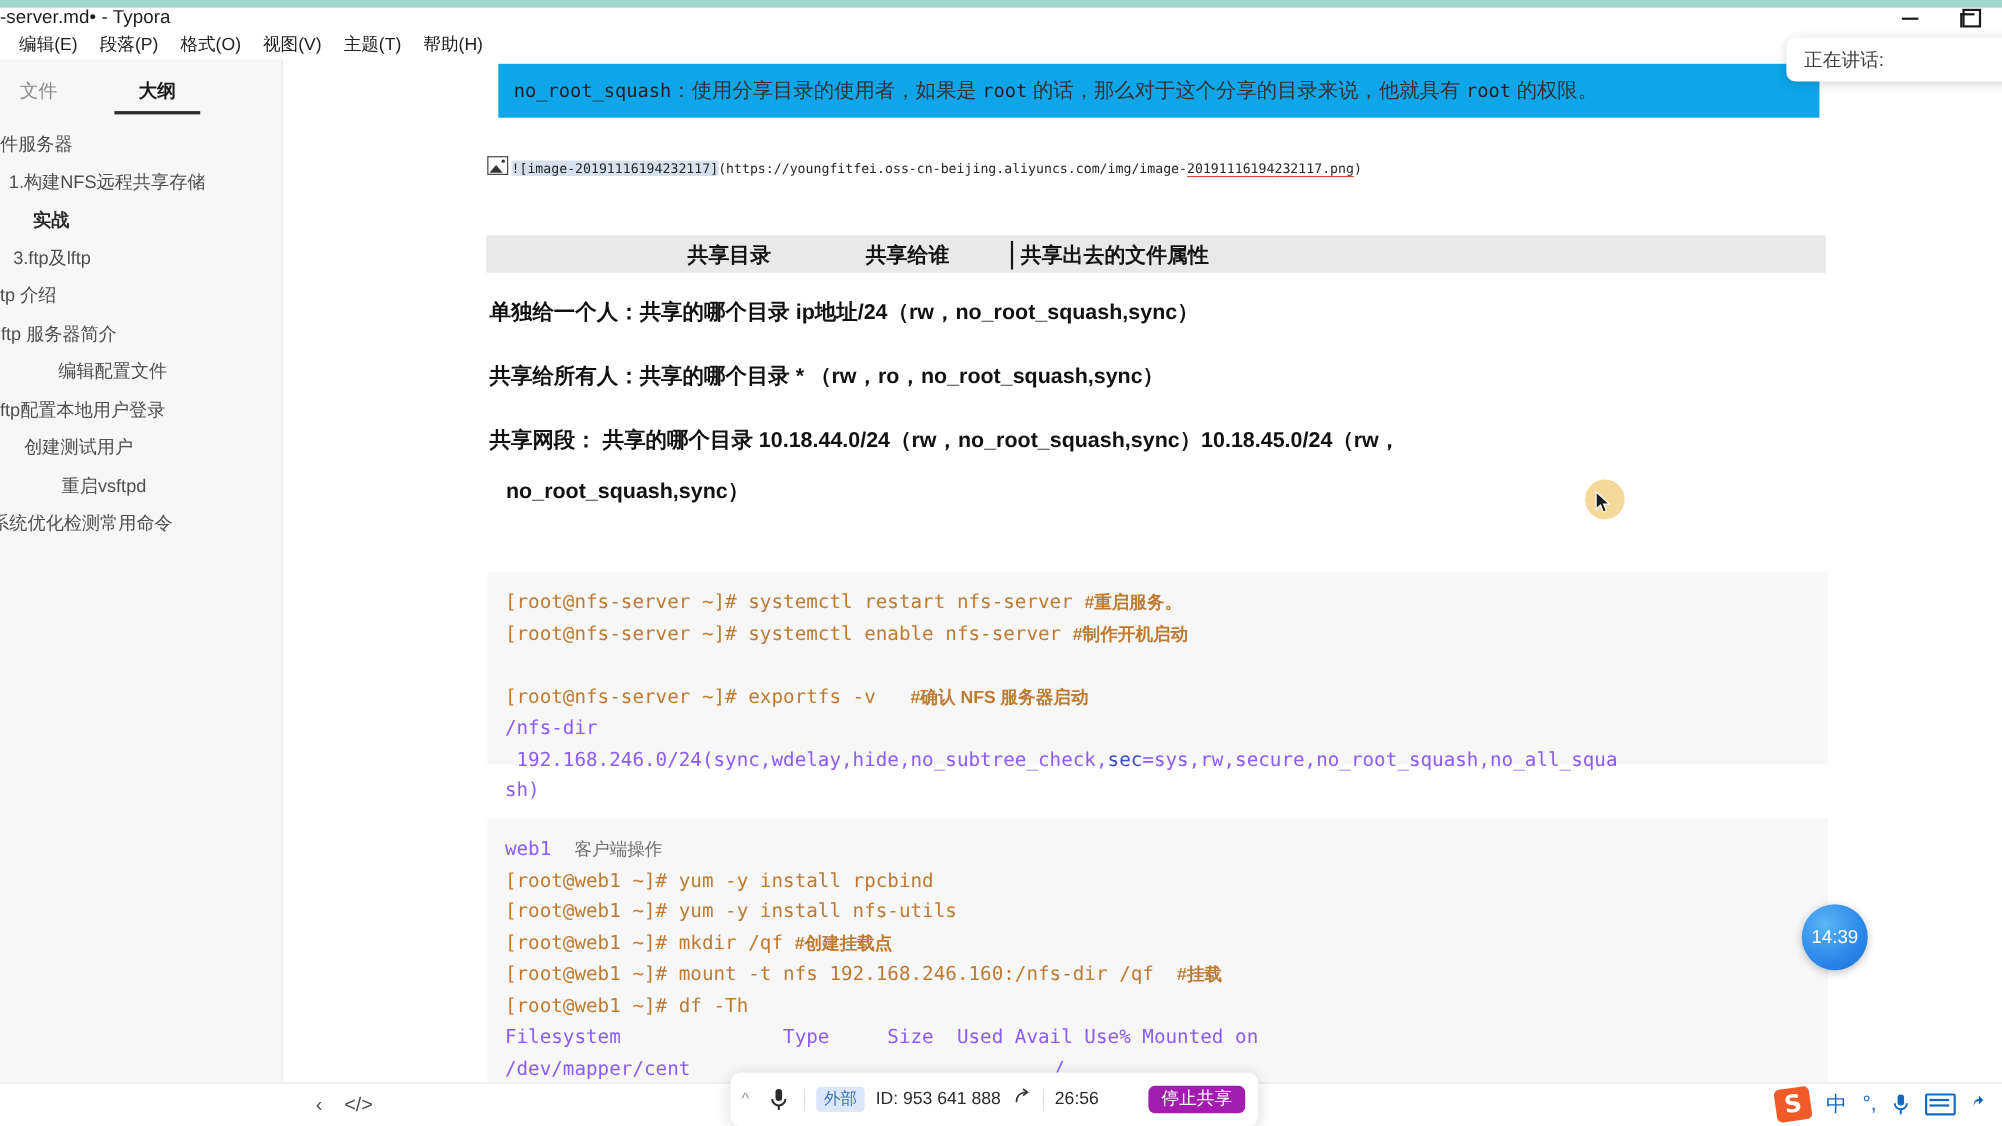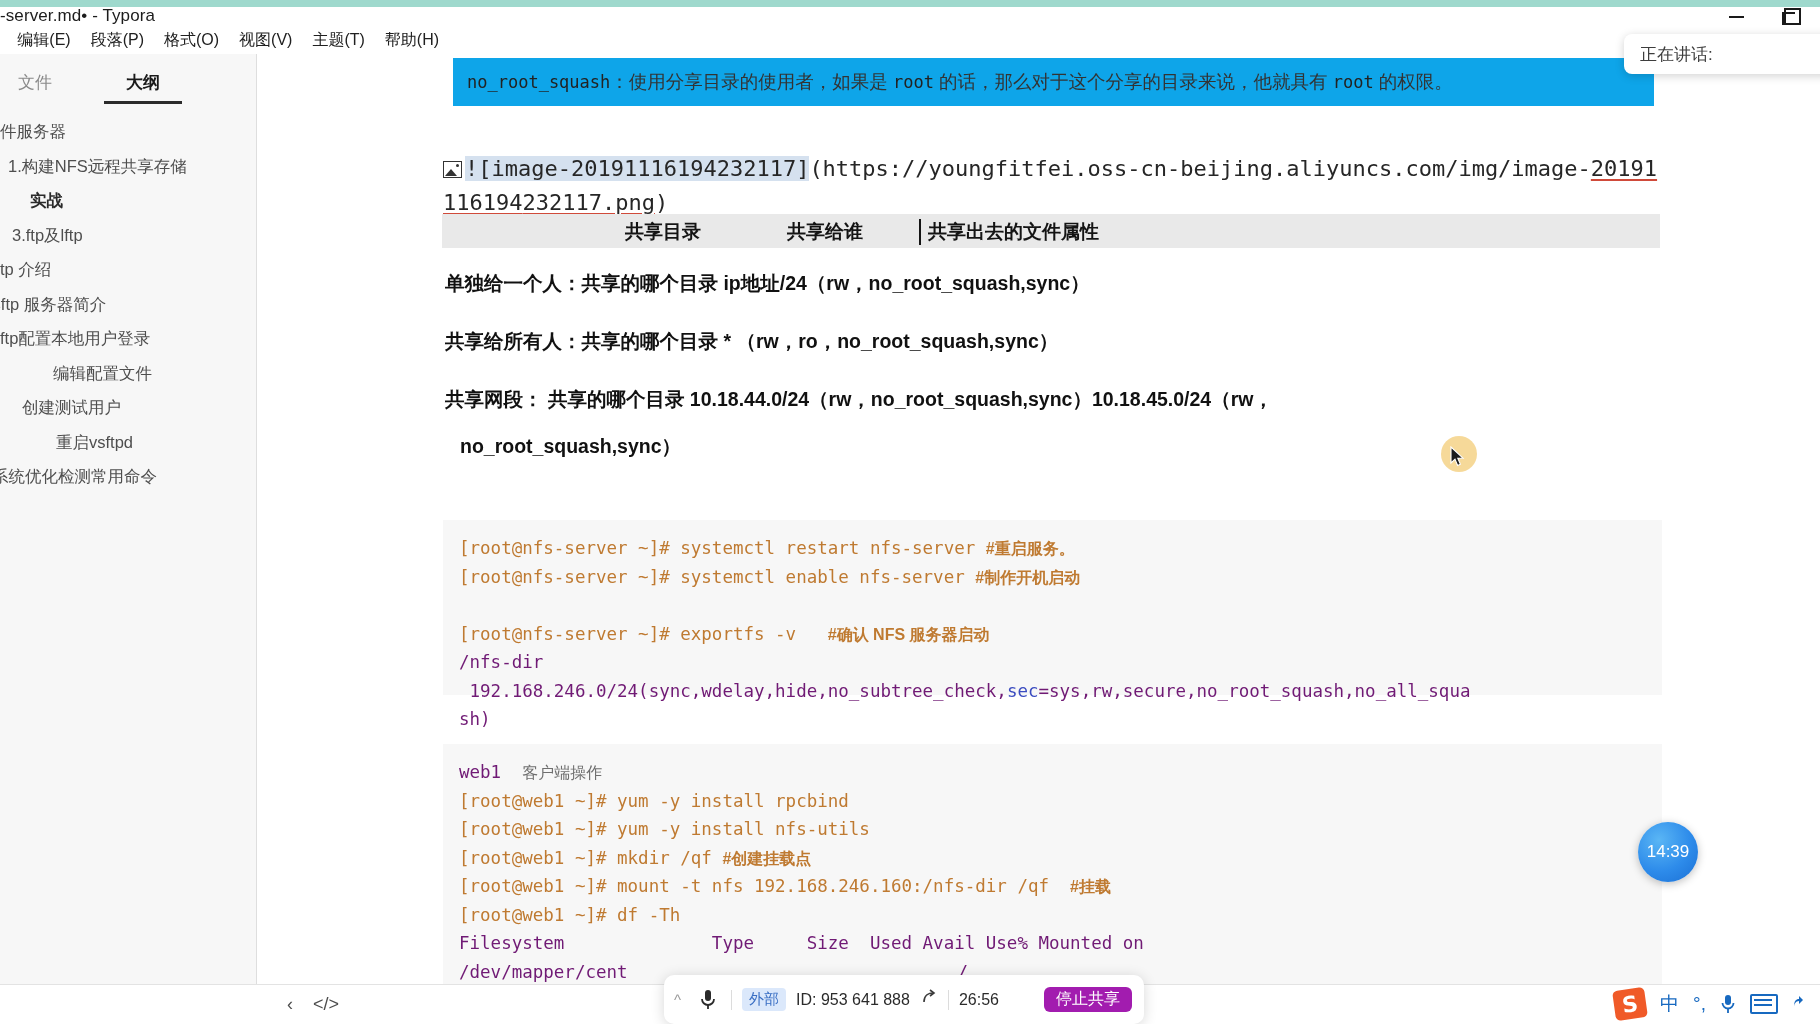--- a/index.html
+++ b/index.html
@@ -142,24 +142,24 @@
   }
   .mono-code {
     font-family: "DejaVu Sans Mono", "Liberation Mono", monospace;
     font-size: 17px;
     color: #222;
   }
 
   
   .md-link-line {
     position: absolute;
-    left: 186px; top: 98px;
+    left: 186px; top: 88px;
     width: 1220px;
     font-family: "DejaVu Sans Mono", "Liberation Mono", monospace;
-    font-size: 22px;
+    font-size: 12px;
     color: #262626;
     line-height: 1.55;
     word-break: break-all;
   }
   .img-glyph {
     display: inline-block;
     width: 17px; height: 15px;
     border: 1.5px solid #333;
     position: relative;
     vertical-align: -2px;
@@ -231,21 +231,21 @@
     padding: 14px 16px 12px 16px;
     font-family: "DejaVu Sans Mono", "Liberation Mono", monospace;
     font-size: 17.5px;
     line-height: 1.63;
     color: #c07830;
     white-space: pre;
   }
   .cb1 { top: 466px; height: 175px; }
   .cb2 { top: 690px; height: 300px; }
   .c-orange { color: #bf7a31; }
-  .c-dark   { color: #701a75; }
+  .c-dark   { color: #8b5cf6; }
   .c-blue   { color: #3b4cc0; }
   .c-cn     { color: #bf7a31; font-family: "Liberation Sans", sans-serif; font-size: 16px; font-weight: bold; }
   .c-cn-grey{ color: #6f6f6f; font-family: "Liberation Sans", sans-serif; font-size: 16px; }
 
   
   .cursor-dot {
     position: absolute;
     left: 1184px; top: 382px;
     width: 36px; height: 36px;
     border-radius: 50%;
@@ -409,22 +409,22 @@
       <div class="side-tab files">文件</div>
       <div class="side-tab outline">大纲</div>
     </div>
     <div class="outline-list">
       <div class="outline-item" style="padding-left:0px;">件服务器</div>
       <div class="outline-item" style="padding-left:8px;">1.构建NFS远程共享存储</div>
       <div class="outline-item bold" style="padding-left:30px;">实战</div>
       <div class="outline-item" style="padding-left:12px;">3.ftp及lftp</div>
       <div class="outline-item" style="padding-left:0px;">tp 介绍</div>
       <div class="outline-item" style="margin-left:-12px;">/sftp 服务器简介</div>
+      <div class="outline-item" style="padding-left:53px;">编辑配置文件</div>
       <div class="outline-item" style="padding-left:0px;">ftp配置本地用户登录</div>
-      <div class="outline-item" style="padding-left:53px;">编辑配置文件</div>
       <div class="outline-item" style="padding-left:22px;">创建测试用户</div>
       <div class="outline-item" style="padding-left:56px;">重启vsftpd</div>
       <div class="outline-item" style="margin-left:-8px;">系统优化检测常用命令</div>
     </div>
   </div>
 
   <div class="editor">
     <div class="ed-inner">
 
       <div class="grey-para">

